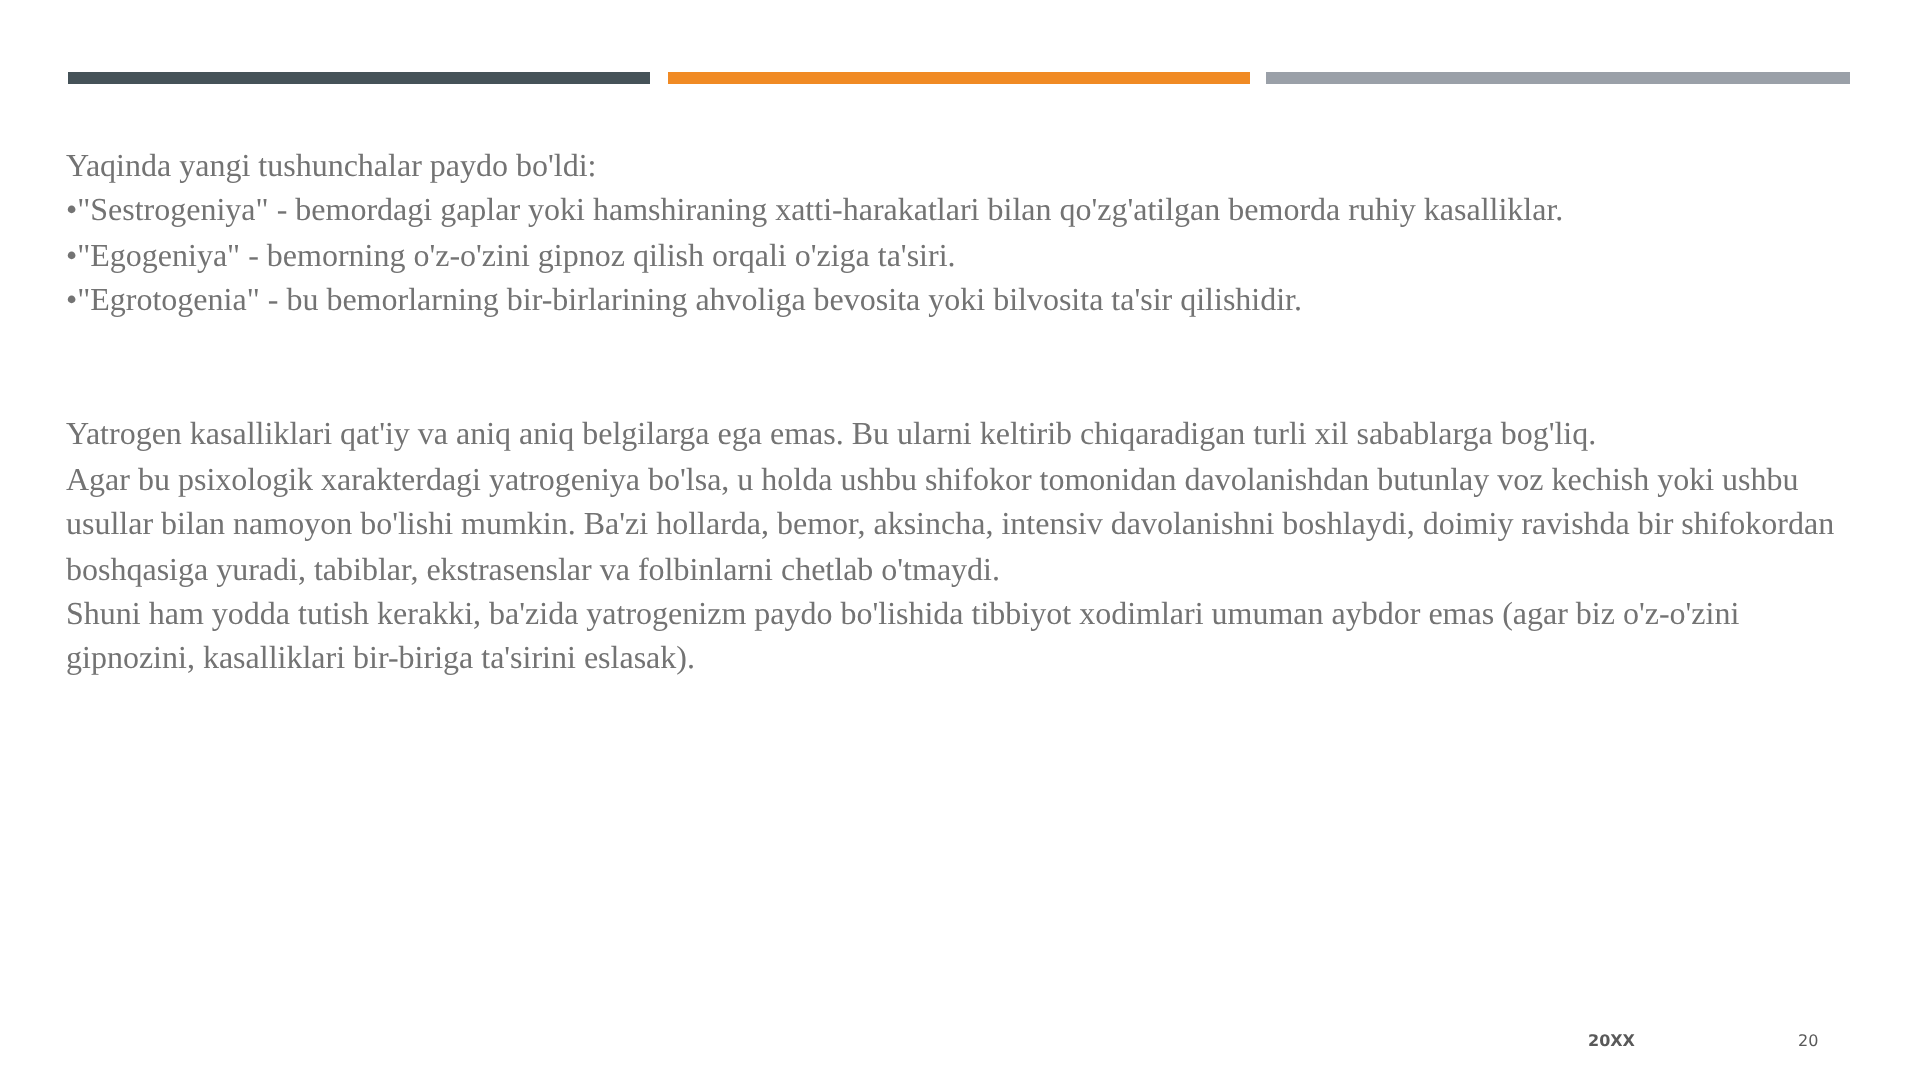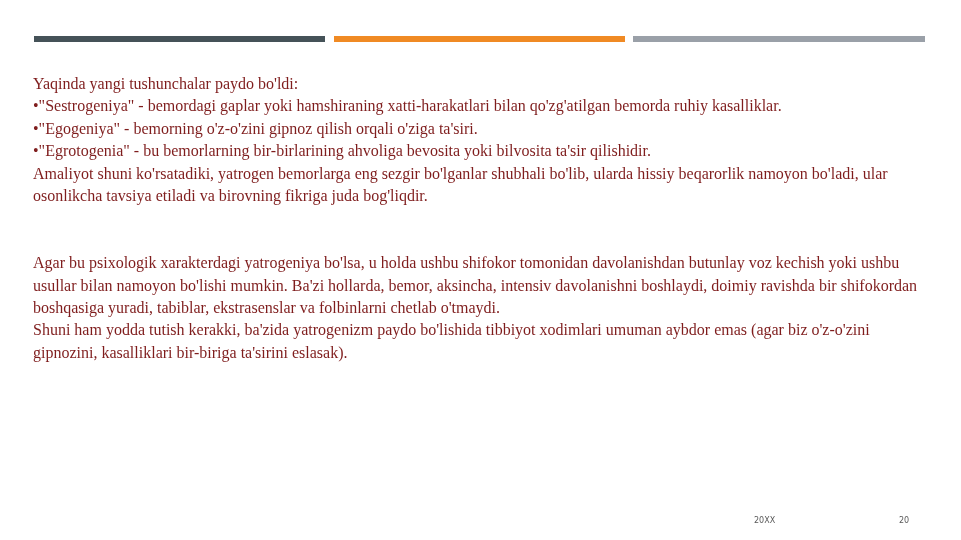--- a/index.html
+++ b/index.html
@@ -7,43 +7,43 @@
       width: 961px; height: 540px; background: #ffffff;
       position: relative; overflow: hidden;
       font-family: "Liberation Serif", "DejaVu Serif", serif;
     }
     .bar { position: absolute; top: 36px; height: 6px; }
     .bar-dark { left: 34px; width: 291px; background: #455258; }
     .bar-orange { left: 334px; width: 291px; background: #f08a24; }
     .bar-gray { left: 633px; width: 292px; background: #9aa0a8; }
     .content {
       position: absolute; left: 33px; top: 73px; width: 890px;
-      color: #7f1d1d; font-size: 16px; line-height: 22.4px;
+      color: #737373; font-size: 16px; line-height: 22.4px;
     }
     .content p { margin: 0; }
     .spacer { height: 44.8px; }
     .footer {
       position: absolute; top: 516px; font-family: "DejaVu Sans", sans-serif;
       font-size: 8px; color: #595959;
     }
-    .footer-date { left: 754px; }
+    .footer-date { left: 794px; font-weight: bold; }
     .footer-page { left: 899px; }
   </style>
 </head>
 <body>
 
 <div class="bar bar-dark"></div>
 <div class="bar bar-orange"></div>
 <div class="bar bar-gray"></div>
 
 <div class="content">
   <p>Yaqinda yangi tushunchalar paydo bo'ldi:</p>
   <p>•"Sestrogeniya" - bemordagi gaplar yoki hamshiraning xatti-harakatlari bilan qo'zg'atilgan bemorda ruhiy kasalliklar.</p>
   <p>•"Egogeniya" - bemorning o'z-o'zini gipnoz qilish orqali o'ziga ta'siri.</p>
   <p>•"Egrotogenia" - bu bemorlarning bir-birlarining ahvoliga bevosita yoki bilvosita ta'sir qilishidir.</p>
-  <p>Amaliyot shuni ko'rsatadiki, yatrogen bemorlarga eng sezgir bo'lganlar shubhali bo'lib, ularda hissiy beqarorlik namoyon bo'ladi, ular osonlikcha tavsiya etiladi va birovning fikriga juda bog'liqdir.</p>
   <div class="spacer"></div>
+  <p>Yatrogen kasalliklari qat'iy va aniq aniq belgilarga ega emas. Bu ularni keltirib chiqaradigan turli xil sabablarga bog'liq.</p>
   <p>Agar bu psixologik xarakterdagi yatrogeniya bo'lsa, u holda ushbu shifokor tomonidan davolanishdan butunlay voz kechish yoki ushbu usullar bilan namoyon bo'lishi mumkin. Ba'zi hollarda, bemor, aksincha, intensiv davolanishni boshlaydi, doimiy ravishda bir shifokordan boshqasiga yuradi, tabiblar, ekstrasenslar va folbinlarni chetlab o'tmaydi.</p>
   <p>Shuni ham yodda tutish kerakki, ba'zida yatrogenizm paydo bo'lishida tibbiyot xodimlari umuman aybdor emas (agar biz o'z-o'zini gipnozini, kasalliklari bir-biriga ta'sirini eslasak).</p>
 </div>
 
 <div class="footer footer-date">20XX</div>
 <div class="footer footer-page">20</div>
 
 </body></html>

